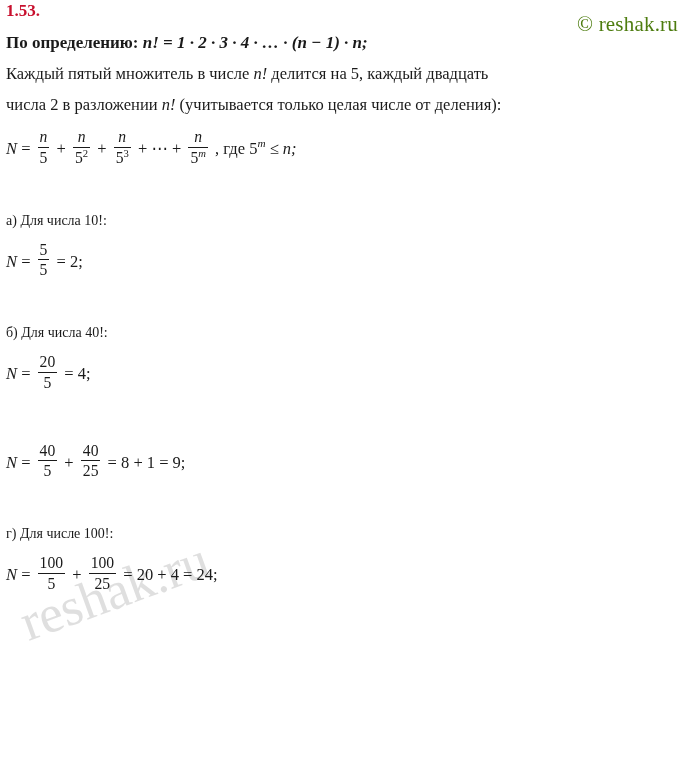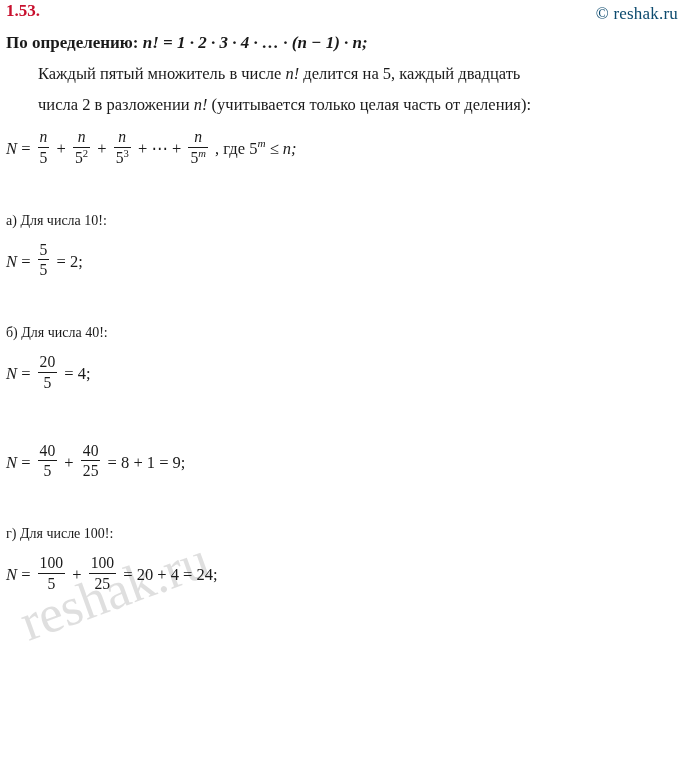--- a/index.html
+++ b/index.html
@@ -16,25 +16,25 @@
     overflow: hidden;
   }
   .page {
     position: relative;
     width: 688px;
     height: 754px;
     padding: 0;
   }
   .watermark-top {
     position: absolute;
-    top: 4px;
+    top: 12px;
     right: 10px;
     font-family: "Liberation Serif", serif;
-    font-size: 17px;
-    color: #0c4a6e;
+    font-size: 21px;
+    color: #4d7c0f;
     letter-spacing: 0.2px;
   }
   .watermark-center {
     position: absolute;
     left: 12px;
     top: 596px;
     width: 230px;
     height: 120px;
     font-family: "Liberation Serif", serif;
     font-size: 53px;
@@ -61,21 +61,20 @@
   }
   .line {
     font-size: 17px;
     line-height: 30px;
     white-space: nowrap;
     font-weight: bold;
   }
   .para-line {
     font-size: 16.5px;
     line-height: 31px;
-    margin-left: 32px;
   }
   .mi { font-style: italic; }
   sup {
     font-size: 0.68em;
     vertical-align: super;
     line-height: 0;
   }
   .frac {
     display: inline-block;
     vertical-align: -0.52em;
@@ -129,21 +128,21 @@
     <div class="para-line">
       <span>Каждый пятый множитель в числе</span>
       <span class="mi">n!</span>
       <span>делится на 5, каждый двадцать</span>
     </div>
 
 
     <div class="para-line">
       <span>числа 2 в разложении</span>
       <span class="mi">n!</span>
-      <span>(учитывается только целая часть от деления):</span>
+      <span>(учитывается только целая числе от деления):</span>
     </div>
 
     <div class="eqline">
       <span class="mi">N</span>
       <span>=</span>
       <span class="frac">
         <span class="num mi">n</span>
         <span class="den">5</span>
       </span>
       <span>+</span>

